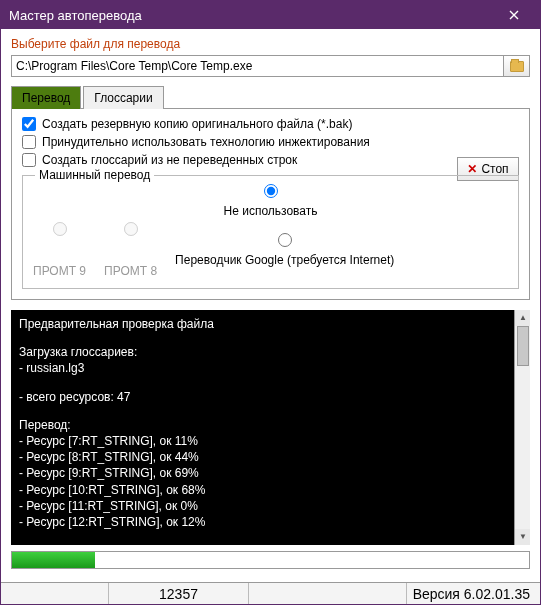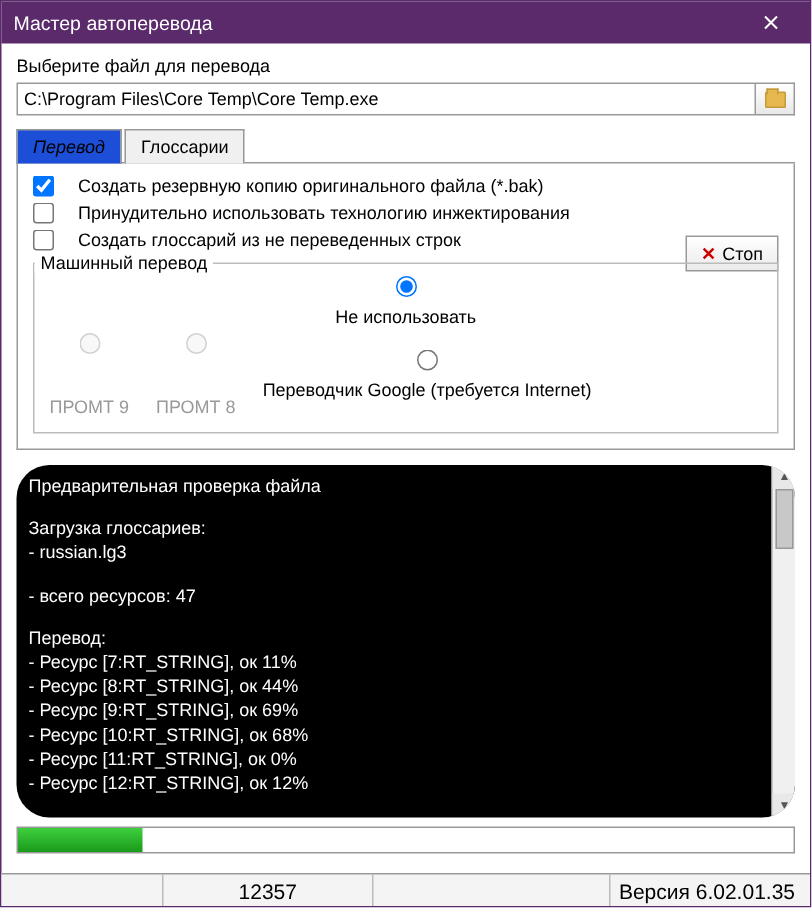--- a/index.html
+++ b/index.html
@@ -2,41 +2,41 @@
 <html><head>
 <meta charset="utf-8">
 <style>
 * { box-sizing: border-box; margin: 0; padding: 0; font-family: "Segoe UI", Tahoma, sans-serif; }
 body { background: #fff; width: 541px; height: 605px; overflow: hidden; }
 .window { width: 541px; height: 605px; border: 1px solid #5a2a6a; display: flex; flex-direction: column; position: relative; }
 .titlebar { background: #5a2a6a; color: #fff; height: 28px; display: flex; align-items: center; padding: 12px 8px; font-size: 13px; }
 .titlebar-text { flex: 1; }
 .close-btn { width: 36px; height: 28px; display: flex; align-items: center; justify-content: center; color: #fff; font-size: 14px; cursor: pointer; }
 .content { flex: 1; padding: 8px 10px 0 10px; display: flex; flex-direction: column; overflow: hidden; }
-.label-select { font-size: 12px; margin-bottom: 4px; color: #000000; }
+.label-select { font-size: 12px; margin-bottom: 4px; color: #c2410c; }
 .path-row { display: flex; margin-bottom: 8px; }
 .path-input { flex: 1; font-size: 12px; padding: 2px 4px; border: 1px solid #999; background: #fff; height: 22px; }
 .browse-btn { width: 26px; height: 22px; border: 1px solid #999; border-left: none; background: linear-gradient(#fff,#e8e8e8); display: flex; align-items: center; justify-content: center; cursor: pointer; }
 .folder-icon { width: 14px; height: 11px; background: #e6b84f; border: 1px solid #c49a3a; border-radius: 1px; position: relative; }
 .folder-icon::before { content: ""; position: absolute; top: -3px; left: 0; width: 6px; height: 3px; background: #e6b84f; border: 1px solid #c49a3a; border-bottom: none; }
 .tabs { display: flex; border-bottom: 1px solid #999; }
 .tab { font-size: 12px; padding: 4px 10px; border: 1px solid #999; border-bottom: none; background: #f0f0f0; margin-right: 2px; position: relative; top: 1px; cursor: pointer; }
-.tab.active { background: #1d4ed8; font-style: italic; }
+.tab.active { background: #4d7c0f; }
 .tab-body { border: 1px solid #999; border-top: none; padding: 8px 10px 10px 10px; position: relative; }
-.check-row { display: flex; align-items: flex-start; font-size: 12px; margin-bottom: 4px; gap: 16px; }
+.check-row { display: flex; align-items: flex-start; font-size: 12px; margin-bottom: 4px; gap: 6px; }
 .check-row input { width: 14px; height: 14px; }
 .stop-btn { position: absolute; right: 10px; top: 48px; width: 62px; height: 24px; font-size: 12px; border: 1px solid #999; background: linear-gradient(#fff,#eaeaea); display: flex; align-items: center; justify-content: center; gap: 4px; cursor: pointer; }
 .stop-x { color: #c00; font-weight: bold; }
 .fieldset { border: 1px solid #bbb; margin-top: 8px; padding: 8px 10px 6px 10px; position: relative; }
-.fieldset-legend { position: absolute; top: -8px; left: 0; background: #fff; padding: 0 4px; font-size: 12px; }
+.fieldset-legend { position: absolute; top: -8px; left: 12px; background: #fff; padding: 0 4px; font-size: 12px; }
 .radio-row { display: flex; align-items: center; font-size: 12px; gap: 6px; margin-bottom: 4px; flex-direction: column; }
 .radio-row input { width: 14px; height: 14px; }
 .radio-row.disabled { color: #999; gap: 28px; }
 .radio-group2 { display: flex; gap: 18px; align-items: center; }
-.console { background: #000; color: #fff; font-size: 12px; padding: 6px 8px; margin-top: 10px; height: 235px; overflow: hidden; line-height: 1.35; font-family: "Segoe UI", Tahoma, sans-serif; position: relative; border-radius: 22px; }
+.console { background: #000; color: #fff; font-size: 12px; padding: 6px 8px; margin-top: 10px; height: 235px; overflow: hidden; line-height: 1.35; font-family: "Segoe UI", Tahoma, sans-serif; position: relative; }
 .console-scroll { position: absolute; right: 0; top: 0; width: 16px; height: 100%; background: #f0f0f0; border-left: 1px solid #999; }
 .scroll-thumb { position: absolute; left: 2px; top: 16px; width: 12px; height: 40px; background: #c8c8c8; border: 1px solid #999; }
 .scroll-arrow { position: absolute; left: 0; width: 16px; height: 16px; background: #e8e8e8; display: flex; align-items: center; justify-content: center; font-size: 8px; color: #555; }
 .scroll-arrow.up { top: 0; }
 .scroll-arrow.down { bottom: 0; }
 .progress-wrap { margin-top: 6px; height: 18px; border: 1px solid #999; background: #fff; position: relative; }
 .progress-fill { height: 100%; background: linear-gradient(#3ecf3e,#1a9a1a); }
 .statusbar { border-top: 1px solid #999; height: 22px; display: flex; align-items: center; font-size: 14px; background: #f4f4f4; }
 .status-cell { border-right: 1px solid #bbb; height: 100%; display: flex; align-items: center; padding: 0 6px; }
 .status-cell.empty1 { width: 108px; }

